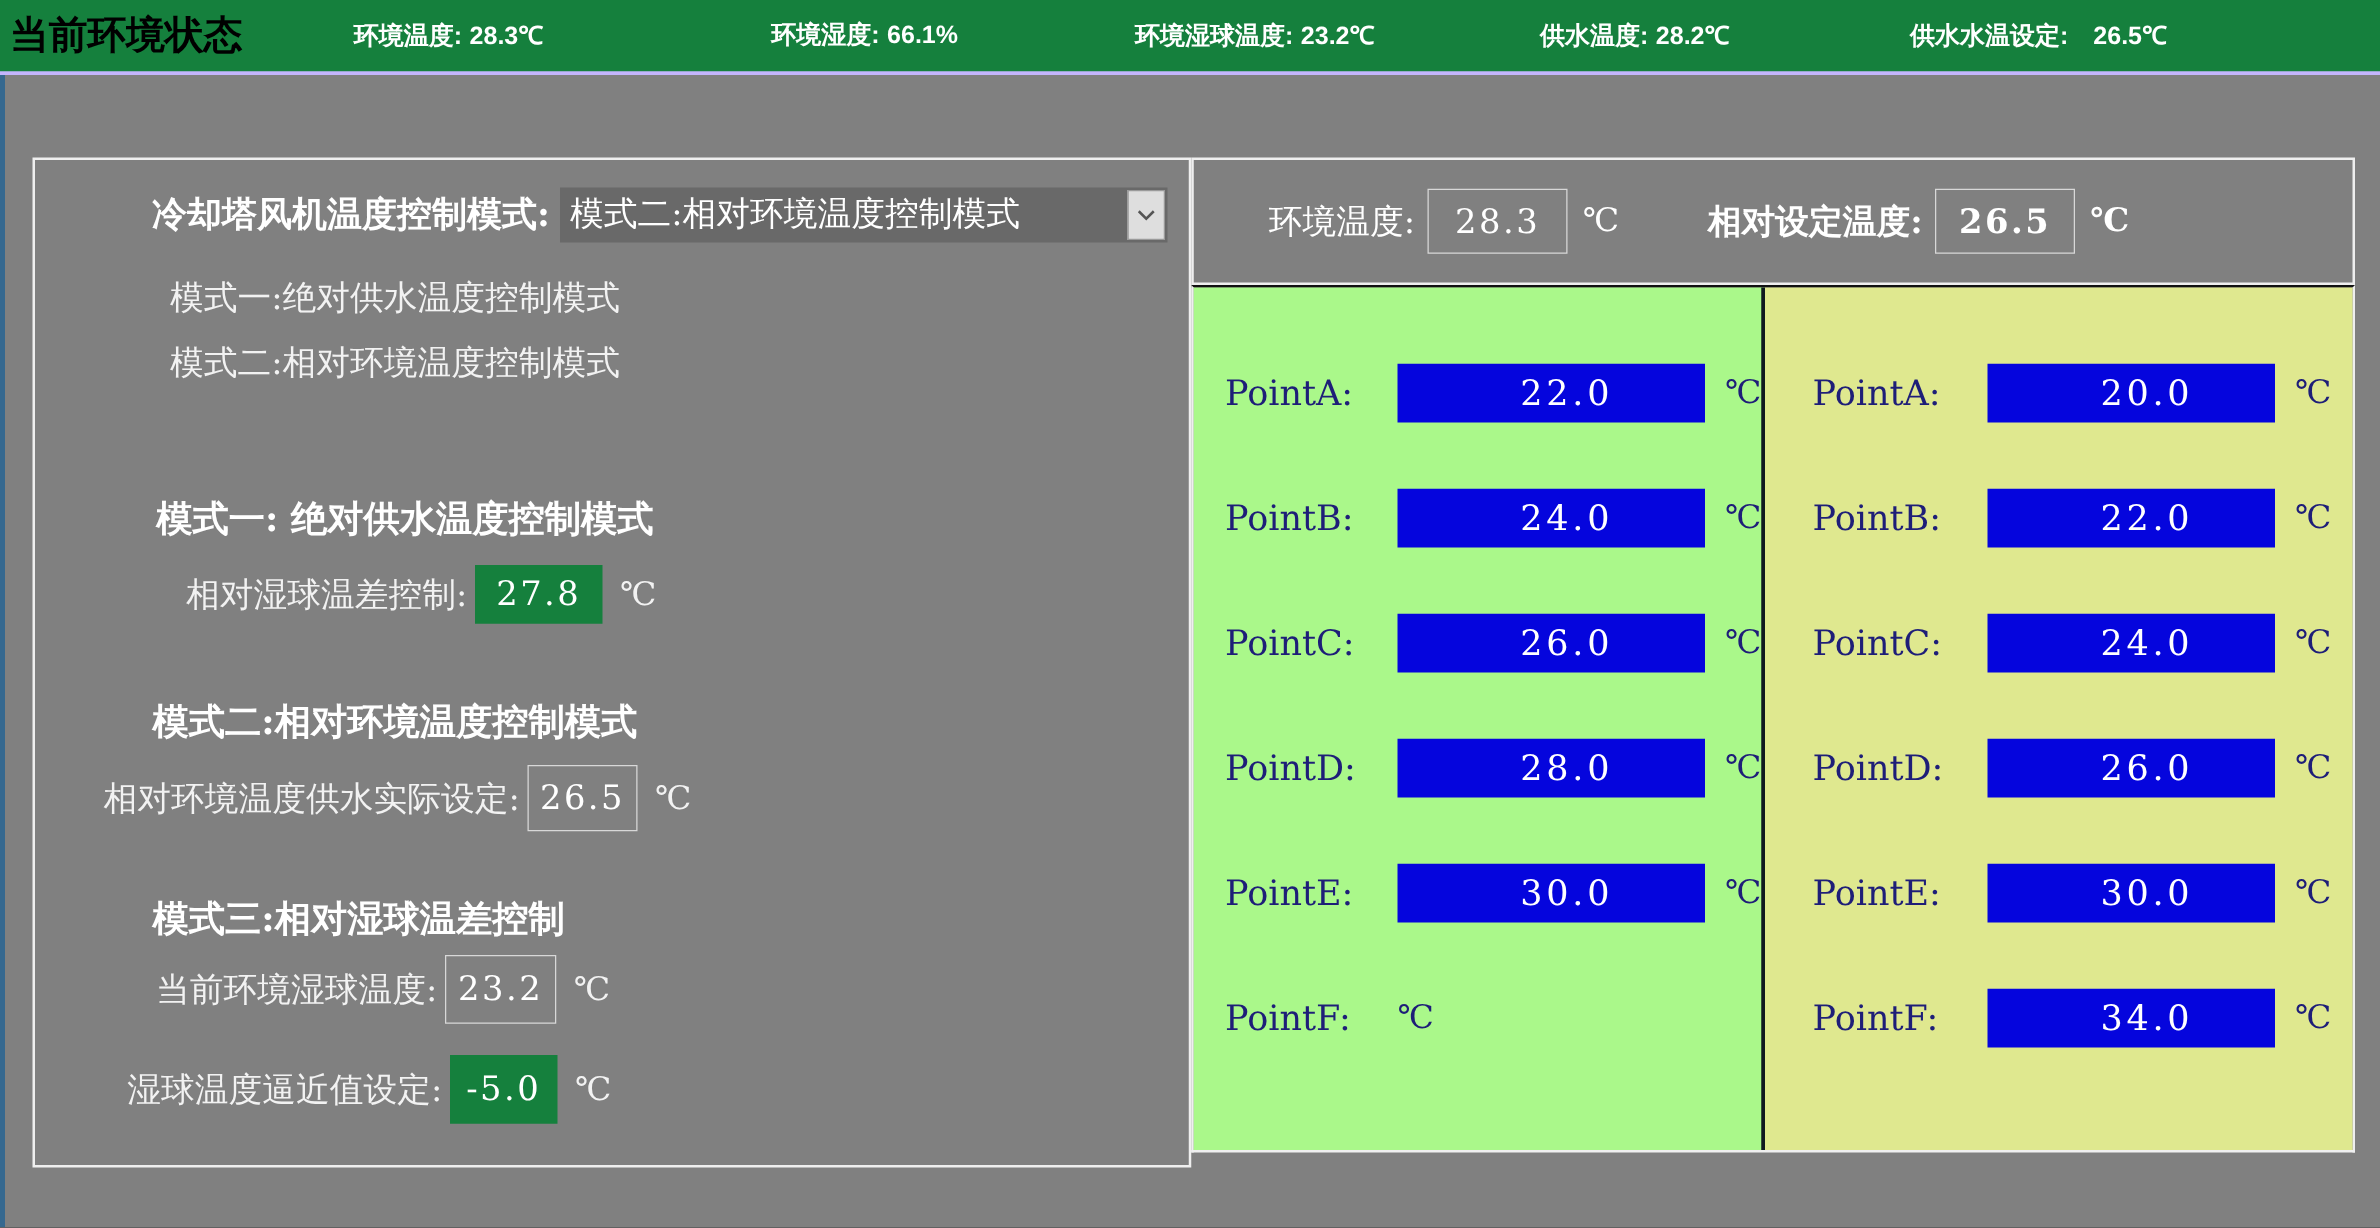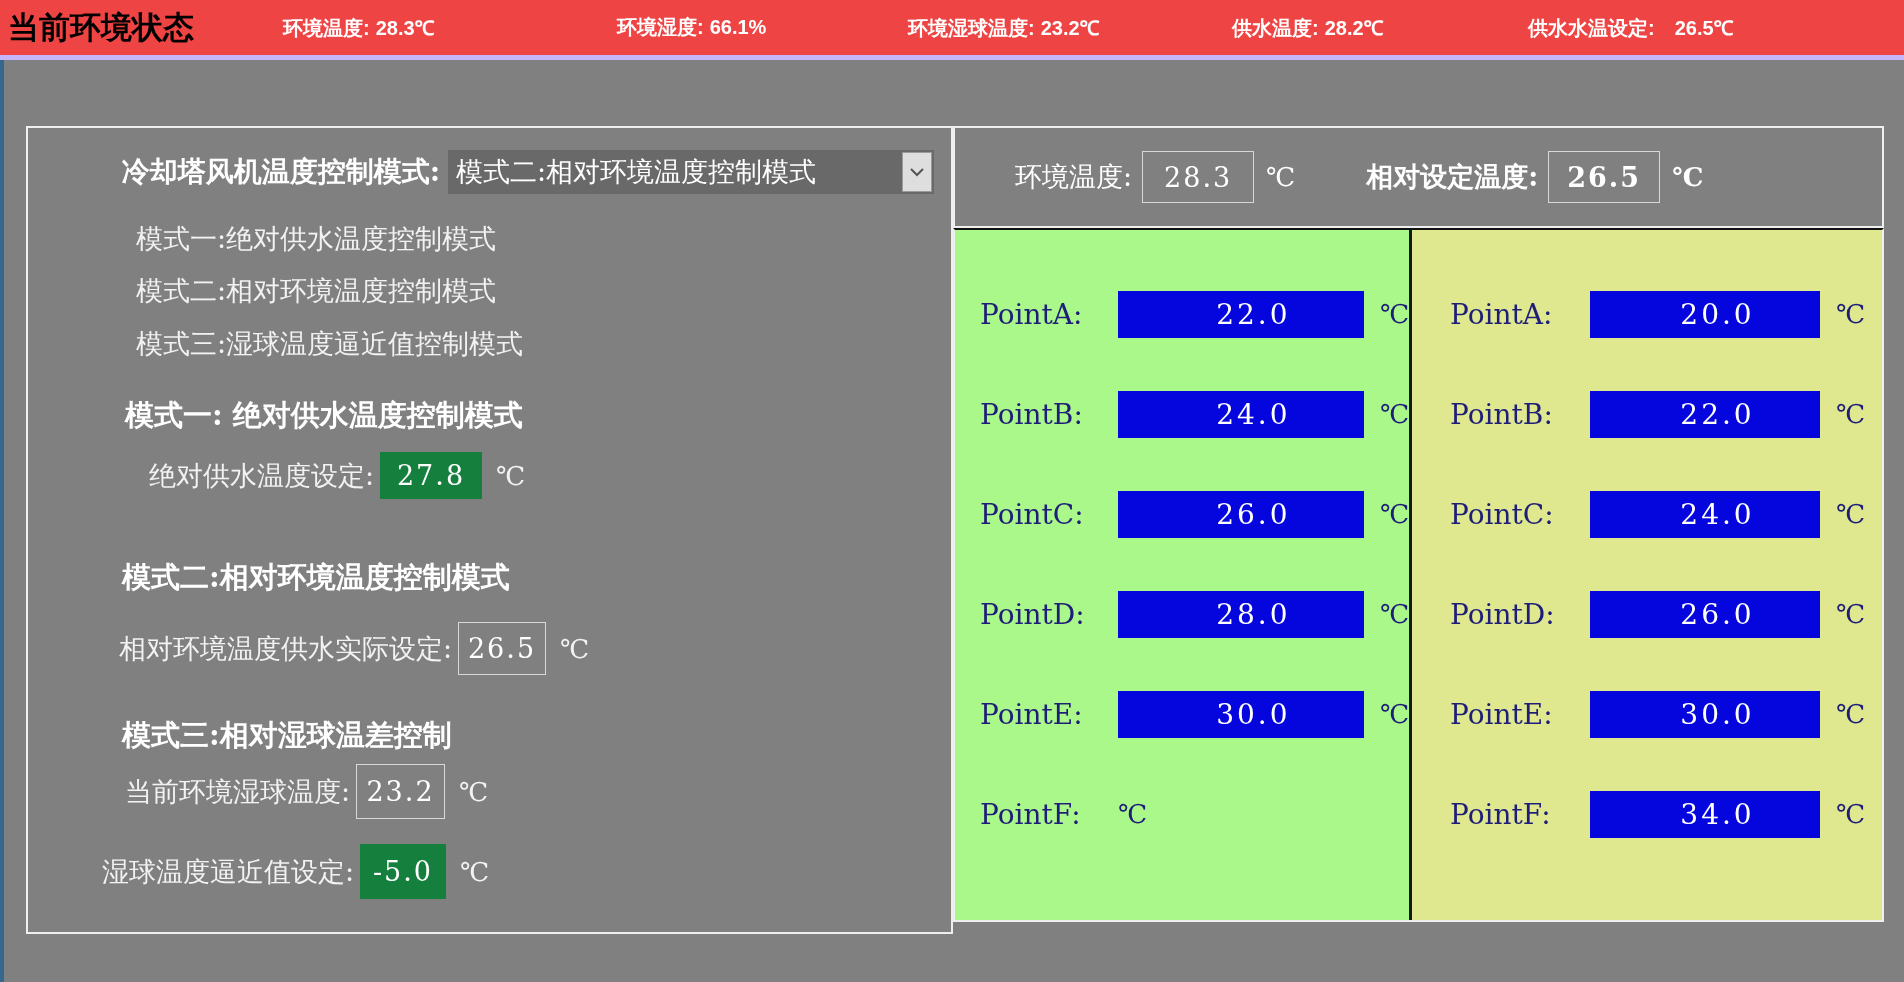--- a/index.html
+++ b/index.html
@@ -2,22 +2,22 @@
 <html><head>
 <meta charset="utf-8">
 <style>
   html,body{margin:0;padding:0;background:#4a4a4a;}
   .screen{position:relative;width:1904px;height:982px;background:#808080;overflow:hidden;
           font-family:"DejaVu Serif", serif;}
   
   .edge-strip{position:absolute;left:0;top:58px;width:4px;height:924px;background:#35688f;}
 
   
-  .topbar{position:absolute;left:0;top:0;width:1904px;height:60px;background:#ef4444;
-          border-bottom:5px solid #c4b5fd;box-sizing:border-box;}
+  .topbar{position:absolute;left:0;top:0;width:1904px;height:60px;background:#15803d;
+          border-bottom:3px solid #c4b5fd;box-sizing:border-box;}
   .topbar-title{position:absolute;left:8px;top:7px;font-size:31px;font-weight:bold;color:#000;
                 font-family:"DejaVu Serif", serif;}
   .topbar-item{position:absolute;top:14px;color:#fff;font-size:20px;font-weight:bold;
                font-family:"Liberation Sans", sans-serif;white-space:nowrap;}
   .topbar-item .tv{margin-left:6px;}
   .topbar-item.it0{left:283px;} .topbar-item.it1{left:617px;} .topbar-item.it2{left:908px;}
   .topbar-item.it3{left:1232px;} .topbar-item.it4{left:1528px;}
   .topbar-item.it4 .tv{margin-left:20px;}
 
   
@@ -100,31 +100,30 @@
       <span>模式二:相对环境温度控制模式</span>
       <span class="dd-btn">
         <svg width="16" height="9">
           <polyline points="2,1 8,7 14,1" stroke="#555" stroke-width="2" fill="none"></polyline>
         </svg>
       </span>
     </div>
 
     <div class="mode-line" style="top:91px;">模式一:绝对供水温度控制模式</div>
     <div class="mode-line" style="top:143px;">模式二:相对环境温度控制模式</div>
-    <div class="mode-line" style="top:196px;">模式三:湿球温度逼近值控制模式</div>
 
     <div class="sec-head cyan" style="left:97px;top:268px;">模式一: 绝对供水温度控制模式</div>
     <div class="lrow" style="top:324px;height:47px;">
-      <div class="lrow-label" style="width:346px;">绝对供水温度设定:</div>
+      <div class="lrow-label" style="width:346px;">相对湿球温差控制:</div>
       <div class="vbox blue" style="width:102px;height:47px;">27.8</div>
       <div class="unit">℃</div>
     </div>
 
     <div class="sec-head cyan" style="left:94px;top:430px;">模式二:相对环境温度控制模式</div>
-    <div class="lrow" style="top:494px;height:53px;padding-left:36px;">
+    <div class="lrow" style="top:484px;height:53px;">
       <div class="lrow-label" style="width:388px;">相对环境温度供水实际设定:</div>
       <div class="vbox framed" style="width:88px;height:53px;">26.5</div>
       <div class="unit">℃</div>
     </div>
 
     <div class="sec-head cyan" style="left:94px;top:588px;">模式三:相对湿球温差控制</div>
     <div class="lrow" style="top:636px;height:55px;">
       <div class="lrow-label" style="width:322px;">当前环境湿球温度:</div>
       <div class="vbox framed" style="width:89px;height:55px;">23.2</div>
       <div class="unit">℃</div>

